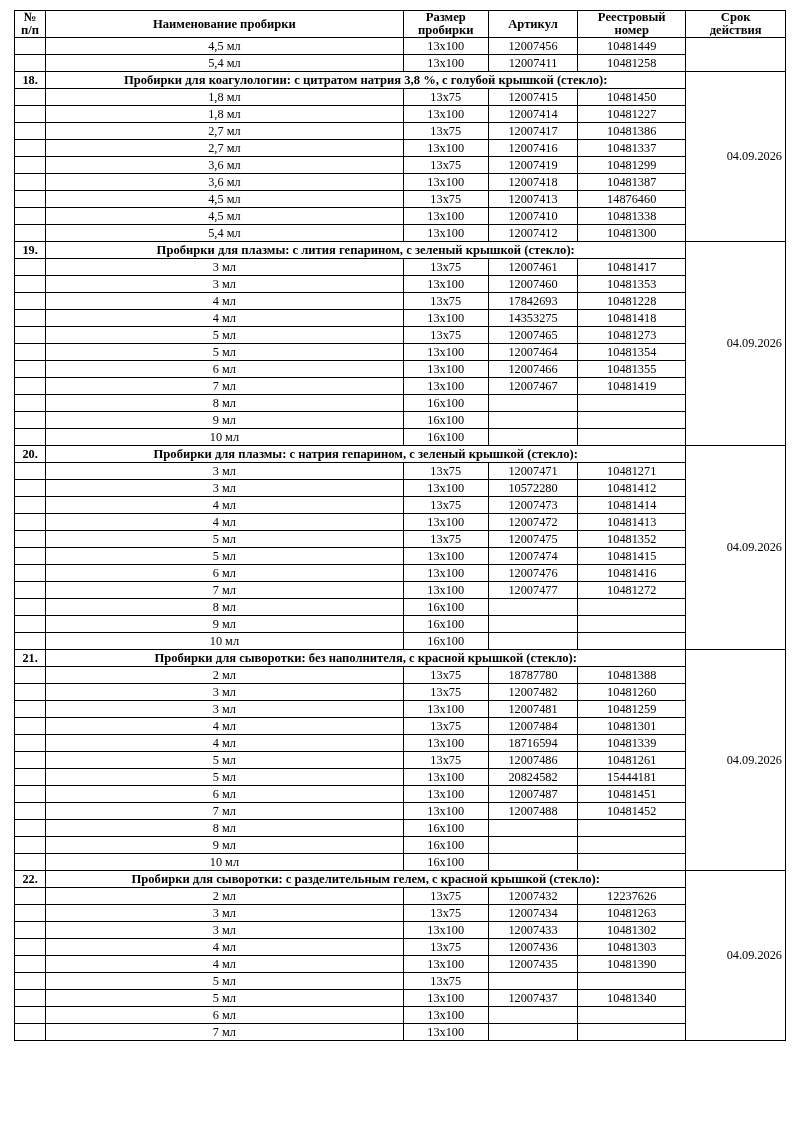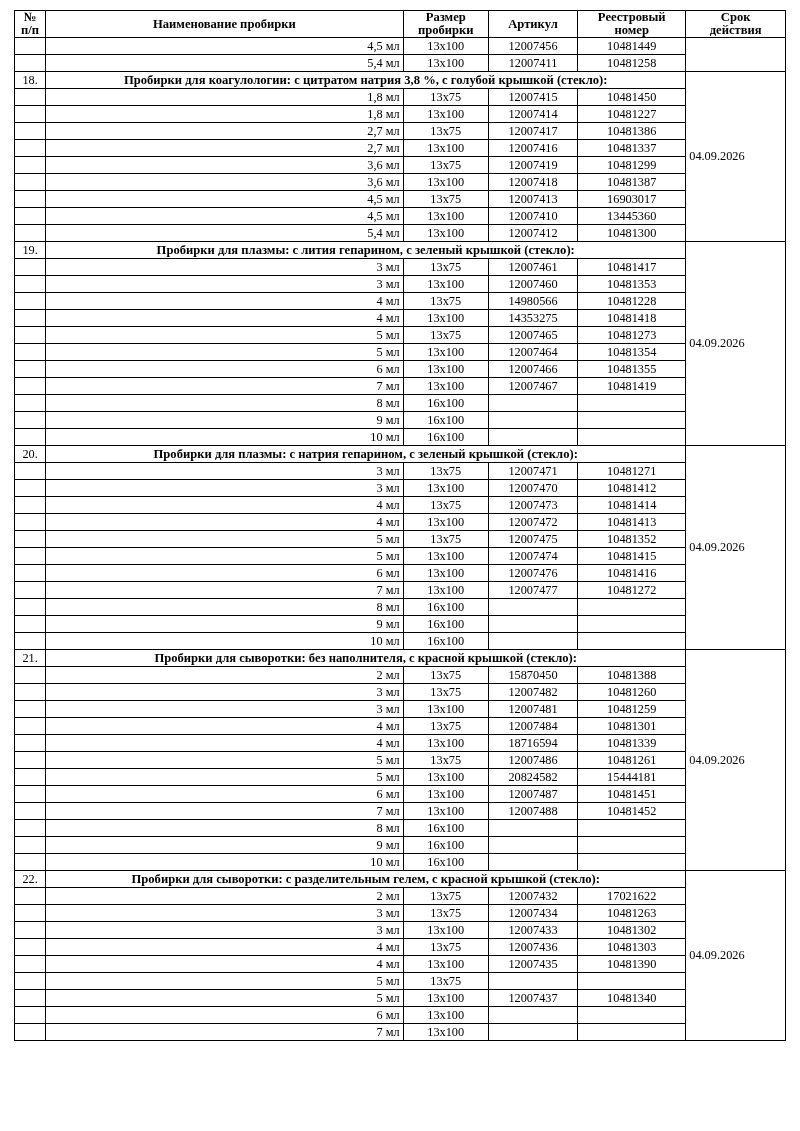--- a/index.html
+++ b/index.html
@@ -45,30 +45,31 @@
   .col-name   { width: 344px; }
   .col-size   { width: 82px;  }
   .col-art    { width: 86px;  }
   .col-reg    { width: 104px; }
   .col-term   { width: 96px;  }
 
   td.c-num {
     text-align: center;
     vertical-align: top;
     padding-top: 1px;
+    font-weight: bold;
   }
   td.c-name {
-    text-align: right;
+    text-align: center;
     padding-left: 6px;
   }
   td.c-size, td.c-art, td.c-reg {
     text-align: center;
   }
   td.c-term {
-    text-align: left;
+    text-align: right;
     vertical-align: middle;
     font-family: Liberation Serif, serif;
   }
   td.group-title {
     text-align: center;
     font-weight: bold;
     font-size: 12.6px;
     padding: 0 2px;
   }
 </style>
@@ -168,28 +169,28 @@
           <td class="c-name">3,6 мл</td>
           <td class="c-size">13х100</td>
           <td class="c-art">12007418</td>
           <td class="c-reg">10481387</td>
         </tr>
         <tr>
           <td class="c-num"></td>
           <td class="c-name">4,5 мл</td>
           <td class="c-size">13х75</td>
           <td class="c-art">12007413</td>
-          <td class="c-reg">16903017</td>
+          <td class="c-reg">14876460</td>
         </tr>
         <tr>
           <td class="c-num"></td>
           <td class="c-name">4,5 мл</td>
           <td class="c-size">13х100</td>
           <td class="c-art">12007410</td>
-          <td class="c-reg">13445360</td>
+          <td class="c-reg">10481338</td>
         </tr>
         <tr>
           <td class="c-num"></td>
           <td class="c-name">5,4 мл</td>
           <td class="c-size">13х100</td>
           <td class="c-art">12007412</td>
           <td class="c-reg">10481300</td>
         </tr>
         <tr>
           <td class="c-num">19.</td>
@@ -207,21 +208,21 @@
           <td class="c-num"></td>
           <td class="c-name">3 мл</td>
           <td class="c-size">13х100</td>
           <td class="c-art">12007460</td>
           <td class="c-reg">10481353</td>
         </tr>
         <tr>
           <td class="c-num"></td>
           <td class="c-name">4 мл</td>
           <td class="c-size">13х75</td>
-          <td class="c-art">14980566</td>
+          <td class="c-art">17842693</td>
           <td class="c-reg">10481228</td>
         </tr>
         <tr>
           <td class="c-num"></td>
           <td class="c-name">4 мл</td>
           <td class="c-size">13х100</td>
           <td class="c-art">14353275</td>
           <td class="c-reg">10481418</td>
         </tr>
         <tr>
@@ -282,21 +283,21 @@
           <td class="c-num"></td>
           <td class="c-name">3 мл</td>
           <td class="c-size">13х75</td>
           <td class="c-art">12007471</td>
           <td class="c-reg">10481271</td>
         </tr>
         <tr>
           <td class="c-num"></td>
           <td class="c-name">3 мл</td>
           <td class="c-size">13х100</td>
-          <td class="c-art">12007470</td>
+          <td class="c-art">10572280</td>
           <td class="c-reg">10481412</td>
         </tr>
         <tr>
           <td class="c-num"></td>
           <td class="c-name">4 мл</td>
           <td class="c-size">13х75</td>
           <td class="c-art">12007473</td>
           <td class="c-reg">10481414</td>
         </tr>
         <tr>
@@ -357,21 +358,21 @@
         </tr>
         <tr>
           <td class="c-num">21.</td>
           <td class="group-title" colspan="4">Пробирки для сыворотки: без наполнителя, с красной крышкой (стекло):</td>
           <td class="c-term" rowspan="13">04.09.2026</td>
         </tr>
         <tr>
           <td class="c-num"></td>
           <td class="c-name">2 мл</td>
           <td class="c-size">13х75</td>
-          <td class="c-art">15870450</td>
+          <td class="c-art">18787780</td>
           <td class="c-reg">10481388</td>
         </tr>
         <tr>
           <td class="c-num"></td>
           <td class="c-name">3 мл</td>
           <td class="c-size">13х75</td>
           <td class="c-art">12007482</td>
           <td class="c-reg">10481260</td>
         </tr>
         <tr>
@@ -447,21 +448,21 @@
         <tr>
           <td class="c-num">22.</td>
           <td class="group-title" colspan="4">Пробирки для сыворотки: с разделительным гелем, с красной крышкой (стекло):</td>
           <td class="c-term" rowspan="10">04.09.2026</td>
         </tr>
         <tr>
           <td class="c-num"></td>
           <td class="c-name">2 мл</td>
           <td class="c-size">13х75</td>
           <td class="c-art">12007432</td>
-          <td class="c-reg">17021622</td>
+          <td class="c-reg">12237626</td>
         </tr>
         <tr>
           <td class="c-num"></td>
           <td class="c-name">3 мл</td>
           <td class="c-size">13х75</td>
           <td class="c-art">12007434</td>
           <td class="c-reg">10481263</td>
         </tr>
         <tr>
           <td class="c-num"></td>

